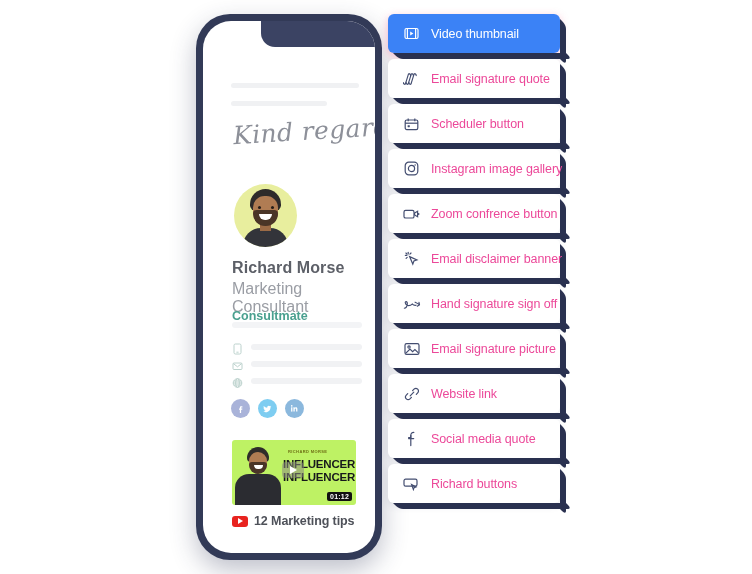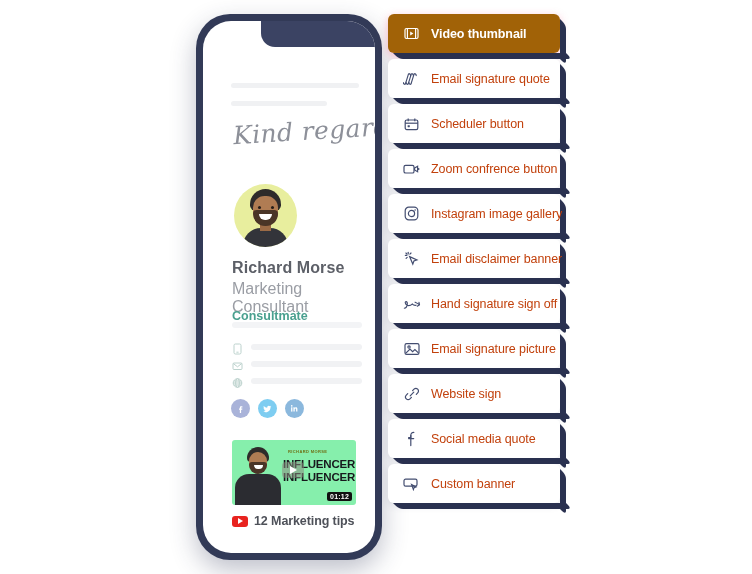--- a/index.html
+++ b/index.html
@@ -67,21 +67,21 @@
   .contact-row .bar{position:absolute;left:19px;top:3px;height:6px;background:#f1f2f4;border-radius:3px;}
   #cr-1{top:320px;} #cr-1 .bar{width:111px;}
   #cr-2{top:337px;} #cr-2 .bar{width:111px;}
   #cr-3{top:354px;} #cr-3 .bar{width:111px;}
 
   #social-row{position:absolute;left:28px;top:378px;display:flex;gap:8px;}
   .soc{width:19px;height:19px;border-radius:50%;display:flex;align-items:center;justify-content:center;}
   .soc svg{display:block;}
 
   #video-card{position:absolute;left:29px;top:419px;width:124px;}
-  #video-thumb{position:relative;width:124px;height:65px;background:#86efac;border-radius:3px;overflow:hidden;}
+  #video-thumb{position:relative;width:124px;height:65px;background:#bef264;border-radius:3px;overflow:hidden;}
   .vt-person{position:absolute;left:2px;bottom:0;width:48px;height:62px;}
   .vt-hair{position:absolute;left:13px;top:4px;width:22px;height:15px;background:#2e2b2a;border-radius:11px 11px 4px 4px;}
   .vt-face{position:absolute;left:15px;top:9px;width:18px;height:21px;background:#b07c53;border-radius:9px 9px 9px 9px;}
   .vt-beard{position:absolute;left:15px;top:19px;width:18px;height:12px;background:#4a3527;border-radius:3px 3px 9px 9px;}
   .vt-smile{position:absolute;left:20px;top:22px;width:9px;height:4px;background:#fff;border-radius:0 0 6px 6px;}
   .vt-body{position:absolute;left:1px;top:31px;width:46px;height:32px;background:#2b2c31;border-radius:14px 14px 0 0;}
   .vt-small{position:absolute;left:56px;top:9px;font-size:4px;font-weight:bold;color:#6e7015;letter-spacing:.4px;}
   .vt-big{position:absolute;left:51px;top:18px;font-size:11.5px;line-height:13px;font-weight:bold;color:#17181c;letter-spacing:-.2px;}
   .vt-play{position:absolute;left:50px;top:22px;width:22px;height:16px;background:rgba(140,140,130,.55);border-radius:4px;display:flex;align-items:center;justify-content:center;}
   .vt-play i{display:block;width:0;height:0;border-left:7px solid #fff;border-top:4.5px solid transparent;border-bottom:4.5px solid transparent;}
@@ -104,22 +104,22 @@
     content:"";position:absolute;right:-6px;top:5px;bottom:-6px;width:6px;
     background:#2a3150;border-radius:0 4px 4px 0;
     transform:skewY(45deg);transform-origin:left top;
   }
   .menu-item::before{
     content:"";position:absolute;left:5px;right:-6px;bottom:-6px;height:6px;
     background:#2a3150;border-radius:0 0 4px 4px;
     transform:skewX(45deg);transform-origin:left top;
   }
   .menu-item .mi-icon{flex:none;width:19px;height:19px;display:flex;align-items:center;justify-content:center;color:#434d70;position:relative;z-index:2;}
-  .menu-item .mi-label{font-size:12.5px;color:#c2410c;letter-spacing:-.1px;white-space:nowrap;position:relative;z-index:2;}
-  .menu-item.active{background:#a16207;box-shadow:0 3px 10px rgba(242,55,110,.35);font-weight:bold;}
+  .menu-item .mi-label{font-size:12.5px;color:#ec4899;letter-spacing:-.1px;white-space:nowrap;position:relative;z-index:2;}
+  .menu-item.active{background:#3b82f6;box-shadow:0 3px 10px rgba(242,55,110,.35);}
   .menu-item.active .mi-icon{color:#ffffff;}
   .menu-item.active .mi-label{color:#ffffff;}
   .menu-item.active::after,.menu-item.active::before{background:#2a3150;}
   .mi-icon svg{display:block;}
 </style>
 </head>
 <body>
 
 <div id="stage">
 
@@ -265,38 +265,38 @@
             <line x1="4.2" y1="1.4" x2="4.2" y2="4.2"></line>
             <line x1="10.8" y1="1.4" x2="10.8" y2="4.2"></line>
             <rect x="3.6" y="8.2" width="2.2" height="2" rx=".4" fill="currentColor" stroke="none"></rect>
           </svg>
       </span>
       <span class="mi-label">Scheduler button</span>
     </div>
 
     <div class="menu-item">
       <span class="mi-icon">
+        <svg width="15" height="15" viewBox="0 0 15 15" fill="none" stroke="currentColor" stroke-width="1.2">
+            <rect x="1.2" y="1.2" width="12.6" height="12.6" rx="3.6"></rect>
+            <circle cx="7.5" cy="7.5" r="3.1"></circle>
+            <circle cx="11.1" cy="3.9" r=".75" fill="currentColor" stroke="none"></circle>
+          </svg>
+      </span>
+      <span class="mi-label">Instagram image gallery</span>
+    </div>
+
+    <div class="menu-item">
+      <span class="mi-icon">
         <svg width="17" height="12" viewBox="0 0 17 12" fill="none" stroke="currentColor" stroke-width="1.2">
             <rect x="1" y="2.4" width="10" height="7.6" rx="1.6"></rect>
             <path d="M11.6 5 14.6 3.2v5.6L11.6 7z"></path>
             <circle cx="15.6" cy="6" r=".9" fill="currentColor" stroke="none"></circle>
           </svg>
       </span>
       <span class="mi-label">Zoom confrence button</span>
-    </div>
-
-    <div class="menu-item">
-      <span class="mi-icon">
-        <svg width="15" height="15" viewBox="0 0 15 15" fill="none" stroke="currentColor" stroke-width="1.2">
-            <rect x="1.2" y="1.2" width="12.6" height="12.6" rx="3.6"></rect>
-            <circle cx="7.5" cy="7.5" r="3.1"></circle>
-            <circle cx="11.1" cy="3.9" r=".75" fill="currentColor" stroke="none"></circle>
-          </svg>
-      </span>
-      <span class="mi-label">Instagram image gallery</span>
     </div>
 
     <div class="menu-item">
       <span class="mi-icon">
         <svg width="16" height="16" viewBox="0 0 16 16" fill="none" stroke="currentColor" stroke-width="1.15" stroke-linecap="round">
             <path d="M5.6 5.6 13 8.9l-3.1 1.1-1.1 3.1z" fill="none"></path>
             <line x1="4.2" y1="1.4" x2="4.2" y2="3"></line>
             <line x1="1.3" y1="4.3" x2="2.9" y2="4.3"></line>
             <line x1="1.9" y1="2" x2="3" y2="3.1"></line>
             <line x1="7" y1="2" x2="5.9" y2="3.1"></line>
@@ -329,21 +329,21 @@
     </div>
 
     <div class="menu-item">
       <span class="mi-icon">
         <svg width="16" height="16" viewBox="0 0 16 16" fill="none" stroke="currentColor" stroke-width="1.2" stroke-linecap="round">
             <path d="M6.2 9.8 9.8 6.2"></path>
             <path d="M8.6 4.6 10 3.2a2.6 2.6 0 0 1 3.7 3.7l-1.4 1.4"></path>
             <path d="M7.4 11.4 6 12.8a2.6 2.6 0 0 1-3.7-3.7l1.4-1.4"></path>
           </svg>
       </span>
-      <span class="mi-label">Website sign</span>
+      <span class="mi-label">Website link</span>
     </div>
 
     <div class="menu-item">
       <span class="mi-icon">
         <svg width="11" height="16" viewBox="0 0 11 16" fill="none" stroke="currentColor" stroke-width="1.2" stroke-linecap="round">
             <path d="M7.8 1.4c-1.9 0-3 1-3 3.1v2.1H2.6"></path>
             <path d="M4.8 4.5v10.1"></path>
             <path d="M2.6 7.6h5.1"></path>
           </svg>
       </span>
@@ -351,17 +351,17 @@
     </div>
 
 
     <div class="menu-item">
       <span class="mi-icon">
         <svg width="17" height="14" viewBox="0 0 17 14" fill="none" stroke="currentColor" stroke-width="1.2">
             <rect x="1" y="2.2" width="13" height="7" rx="1.6"></rect>
             <path d="M8.6 7.6 13 9.9l-1.9.7-.7 1.9z"></path>
           </svg>
       </span>
-      <span class="mi-label">Custom banner</span>
+      <span class="mi-label">Richard buttons</span>
     </div>
 
   </div>
 </div>
 
 </body></html>

